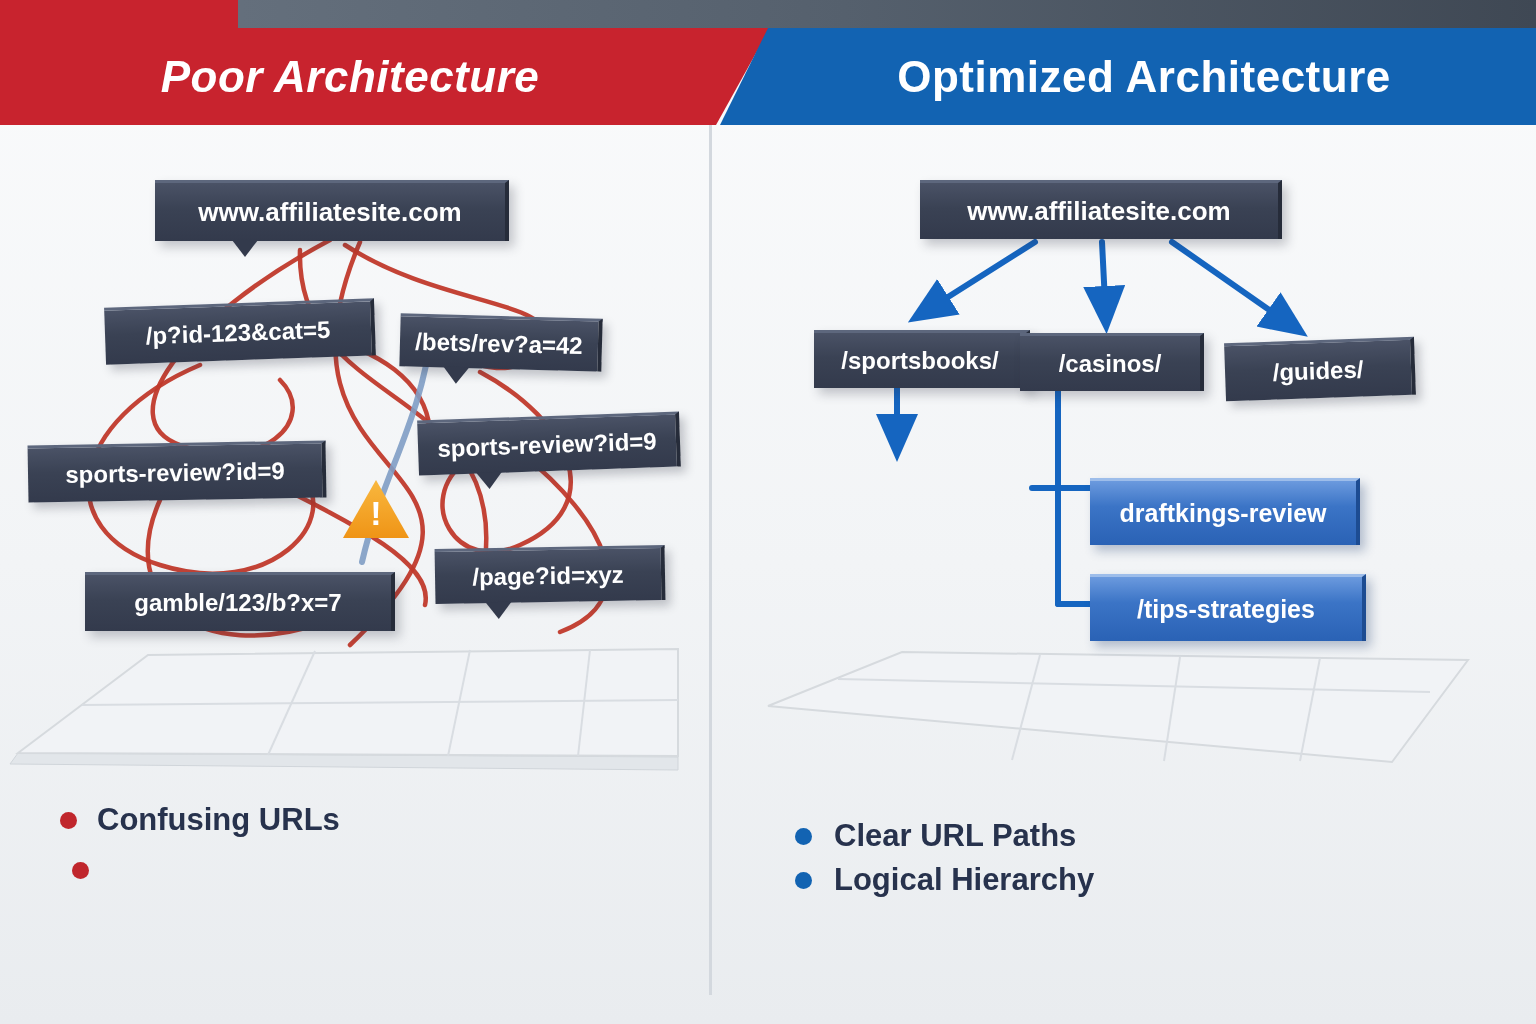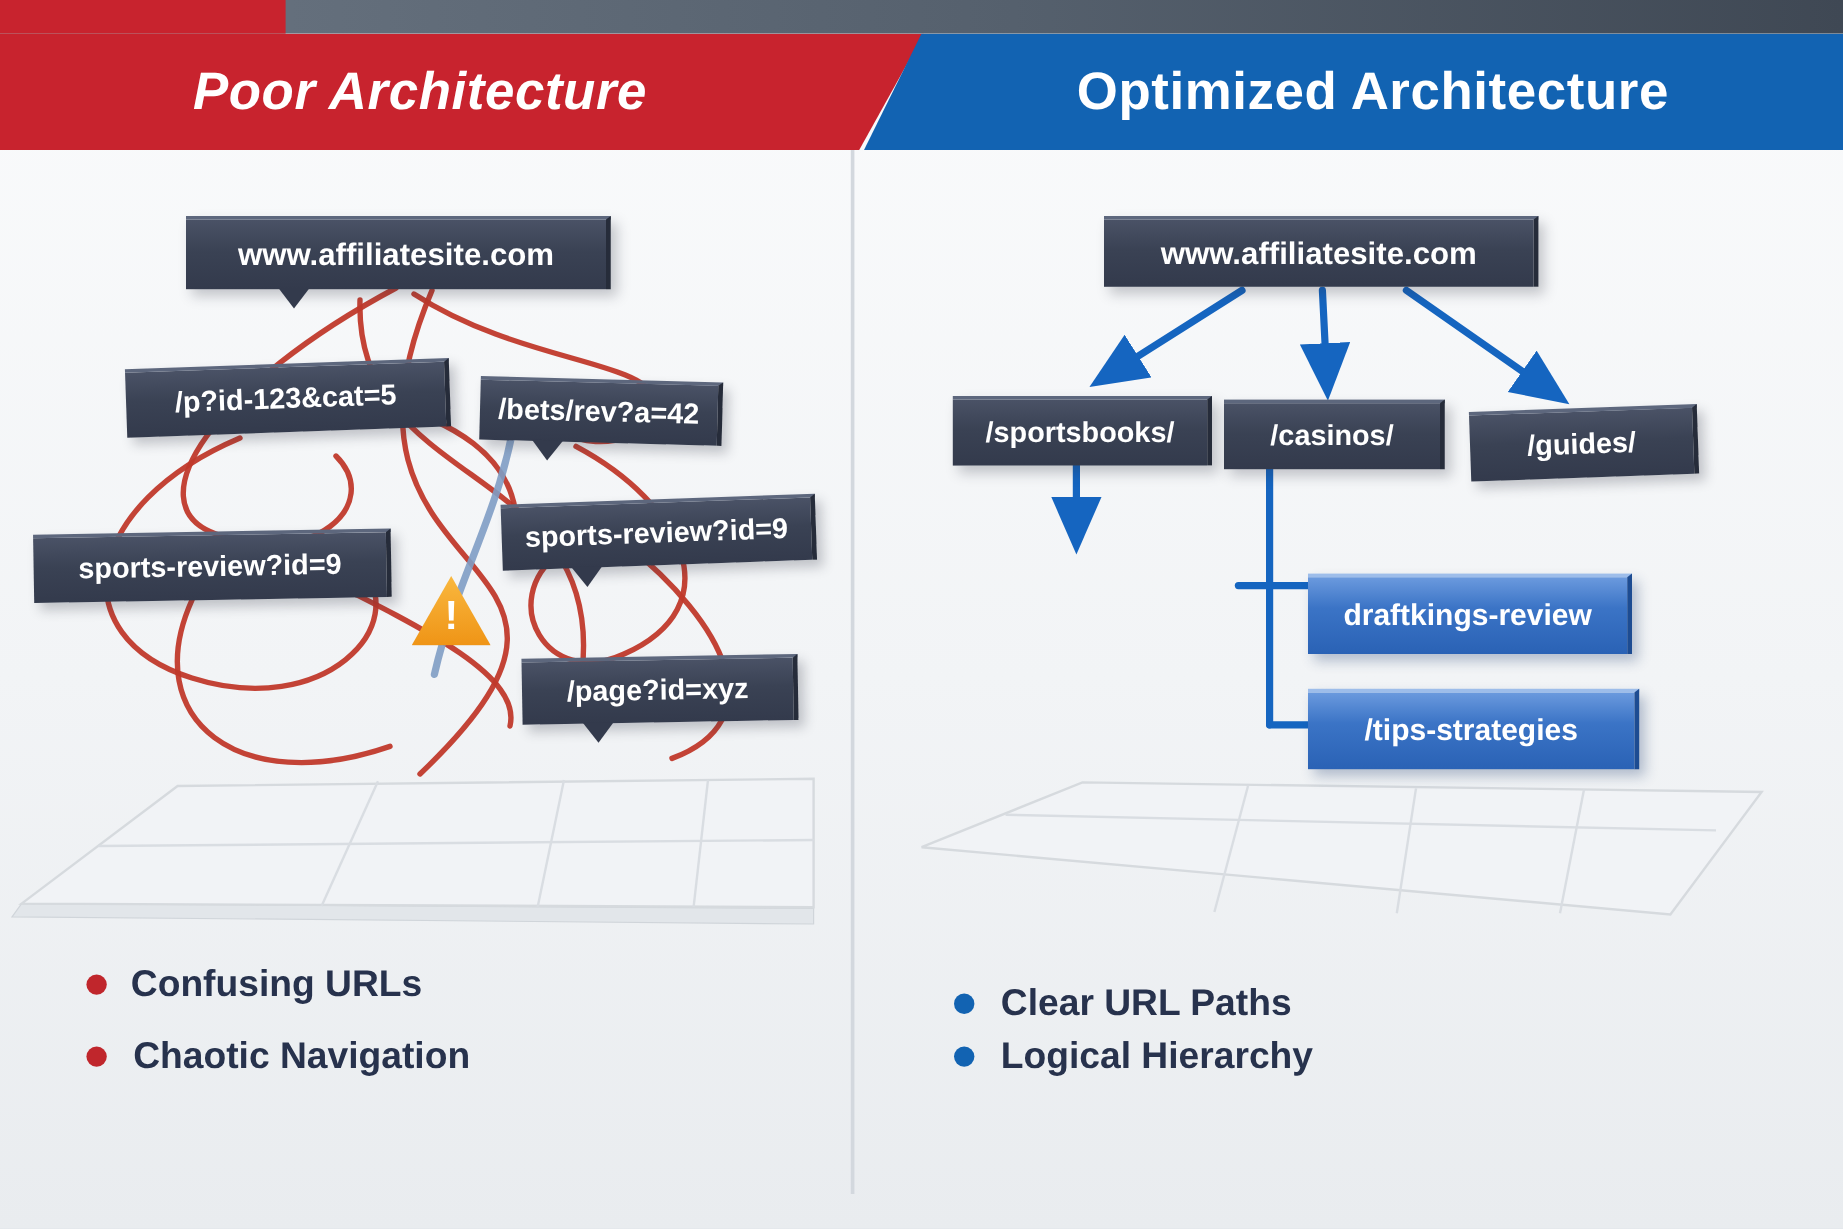--- a/index.html
+++ b/index.html
@@ -132,43 +132,43 @@
       <line class="blueln" x1="1058" y1="604" x2="1090" y2="604"></line>
     </g>
   </svg>
 
   <div class="node root tail" style="left:155px;top:180px;width:350px;height:58px;">www.affiliatesite.com</div>
 
   <div class="node" style="left:105px;top:303px;width:266px;height:54px;transform:rotate(-2deg);">/p?id-123&amp;cat=5</div>
   <div class="node tail" style="left:400px;top:316px;width:198px;height:50px;transform:rotate(1.5deg);">/bets/rev?a=42</div>
   <div class="node" style="left:28px;top:443px;width:294px;height:54px;transform:rotate(-1deg);">sports-review?id=9</div>
   <div class="node tail" style="left:418px;top:416px;width:258px;height:52px;transform:rotate(-2deg);">sports-review?id=9</div>
+  <div class="node" style="left:85px;top:572px;width:306px;height:56px;">gamble/123/b?x=7</div>
   <div class="node tail" style="left:435px;top:547px;width:226px;height:52px;transform:rotate(-1deg);">/page?id=xyz</div>
 
   <div class="warning">
     <div class="tri"></div>
     <div class="bang">!</div>
   </div>
 
   <div class="node root" style="left:920px;top:180px;width:358px;height:56px;">www.affiliatesite.com</div>
 
-  <div class="node" style="left:794px;top:330px;width:212px;height:55px;">/sportsbooks/</div>
+  <div class="node" style="left:814px;top:330px;width:212px;height:55px;">/sportsbooks/</div>
   <div class="node" style="left:1020px;top:333px;width:180px;height:55px;">/casinos/</div>
   <div class="node" style="left:1225px;top:340px;width:186px;height:55px;transform:rotate(-2deg);">/guides/</div>
 
   <div class="bluebox" style="left:1090px;top:478px;width:266px;height:64px;">draftkings-review</div>
   <div class="bluebox" style="left:1090px;top:574px;width:272px;height:64px;">/tips-strategies</div>
 
-  <div class="bullet-row" style="left:72px;top:802px;gap:20px;">
+  <div class="bullet-row" style="left:60px;top:802px;gap:20px;">
     <span class="dot dot-red"></span>
     <span>Confusing URLs</span>
   </div>
   <div class="bullet-row" style="left:72px;top:862px;">
     <span class="dot dot-red"></span>
-    <span>Chaotic Navigation</span>
   </div>
   <div class="bullet-row" style="left:795px;top:818px;">
     <span class="dot dot-blue"></span>
     <span>Clear URL Paths</span>
   </div>
   <div class="bullet-row" style="left:795px;top:862px;">
     <span class="dot dot-blue"></span>
     <span>Logical Hierarchy</span>
   </div>
 

